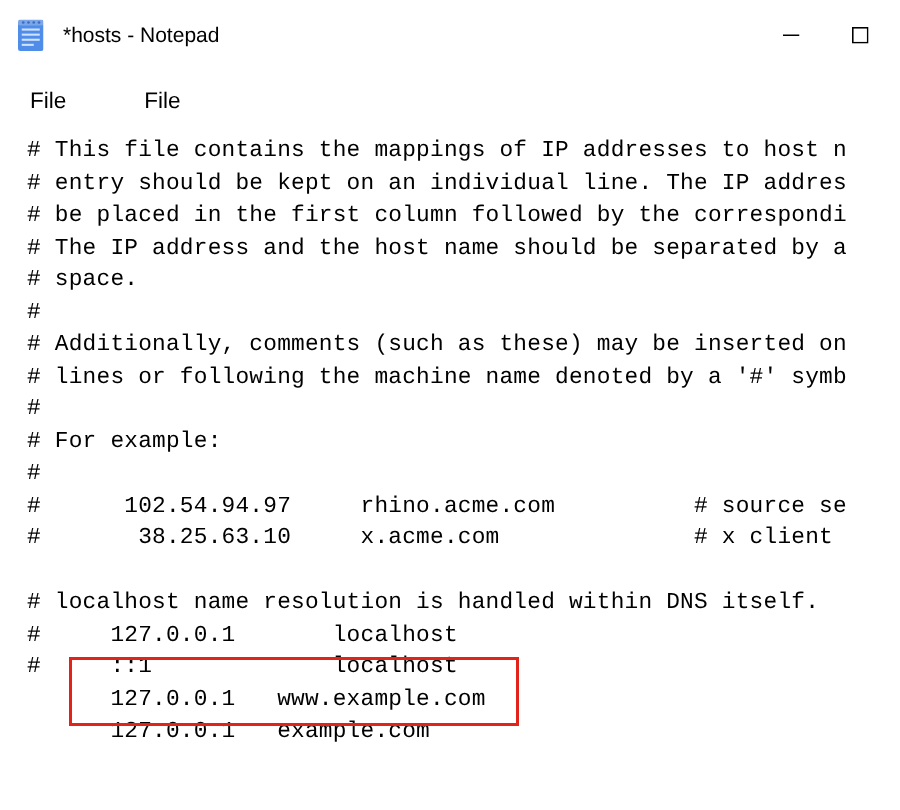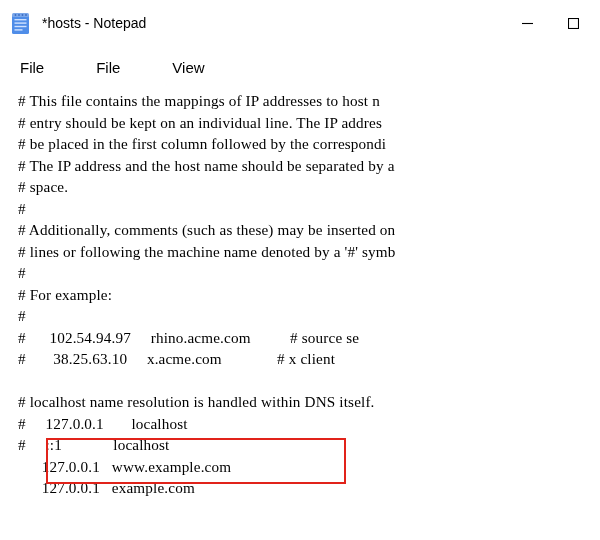--- a/index.html
+++ b/index.html
@@ -6,21 +6,21 @@
     html, body { width: 600px; height: 540px; overflow: hidden; font-family: "Segoe UI", Arial, sans-serif; background: #fff; }
     .titlebar { display: flex; align-items: center; height: 46px; padding: 0 4px 0 12px; }
     .titlebar .app-icon { width: 18px; height: 22px; margin-right: 12px; display: flex; align-items: center; }
     .titlebar .title { font-size: 14px; color: #000; flex: 0 0 auto; }
     .titlebar .spacer { flex: 1; }
     .winbtn { width: 46px; height: 46px; display: flex; align-items: center; justify-content: center; color: #000; }
     .winbtn svg { display:block; }
     .menubar { display: flex; align-items: flex-end; height: 34px; padding: 0 6px; margin-top:2px;gap:24px; }
     .menubar .menu { font-size: 15px; color: #000; padding: 6px 14px; }
     .editor-wrap { padding: 8px 0 0 0; }
-    .editor { font-family: Liberation Serif, serif; font-size: 15.2px; line-height: 21.5px; white-space: pre; color: #000; padding-left: 18px; letter-spacing: 0.15px; }
+    .editor { font-family: Liberation Mono, monospace; font-size: 15.2px; line-height: 21.5px; white-space: pre; color: #000; padding-left: 18px; letter-spacing: 0.15px; }
     .highlight-box { position: absolute; border: 2px solid #e1231a; left: 46px; top: 438px; width: 300px; height: 46px; pointer-events:none; }
     body { position: relative; }
   </style>
 </head>
 <body>
 
 <div class="titlebar">
   <span class="app-icon">
     <svg width="17" height="21" viewBox="0 0 17 21">
       <rect x="0" y="2" width="17" height="19" rx="1.5" fill="#4f8de8"></rect>
@@ -45,21 +45,20 @@
   <div class="winbtn">
     <svg width="11" height="11">
         <rect x="0.5" y="0.5" width="10" height="10" fill="none" stroke="#000" stroke-width="1.1"></rect>
       </svg>
   </div>
 </div>
 
 <div class="menubar">
   <div class="menu">File</div>
   <div class="menu">File</div>
-  <div class="menu">View</div>
 </div>
 
 <div class="editor-wrap">
   <div class="editor"># This file contains the mappings of IP addresses to host n
 # entry should be kept on an individual line. The IP addres
 # be placed in the first column followed by the correspondi
 # The IP address and the host name should be separated by a
 # space.
 #
 # Additionally, comments (such as these) may be inserted on

